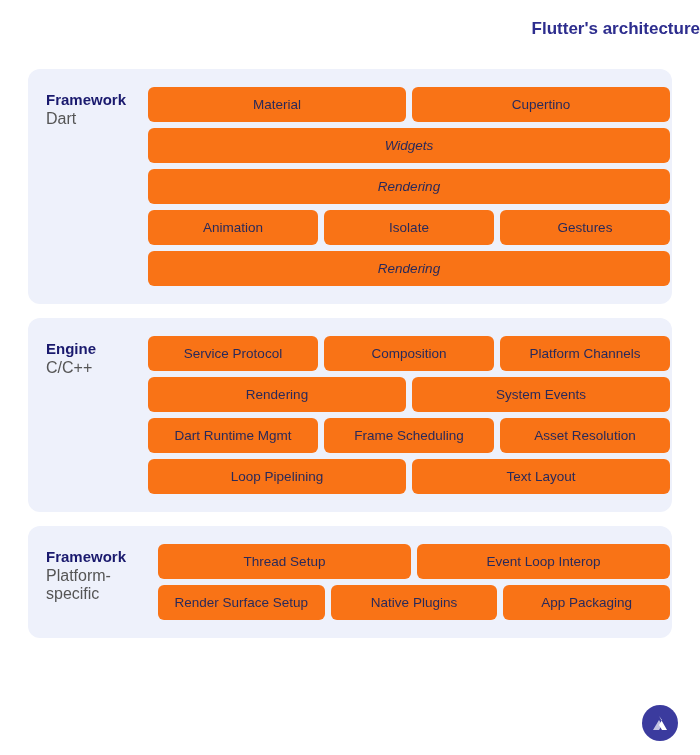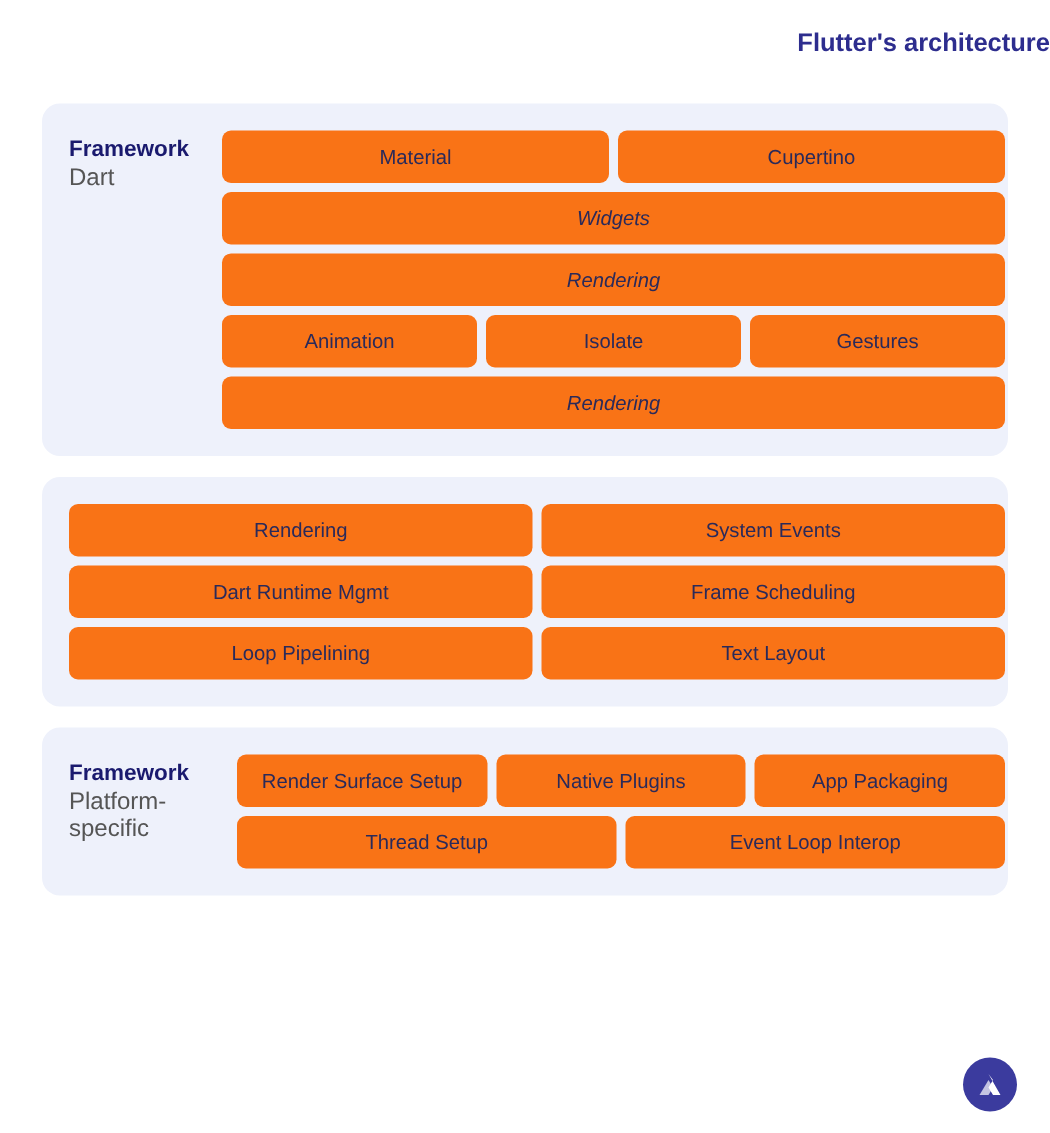--- a/index.html
+++ b/index.html
@@ -124,49 +124,59 @@
           <div class="grid-cell">Animation</div>
           <div class="grid-cell">Isolate</div>
           <div class="grid-cell">Gestures</div>
         </div>
         <div class="grid-row">
           <div class="grid-cell full-width">Rendering</div>
         </div>
       </div>
     </div>
     <div class="section">
+      <div class="section-label">
+        <div class="label-title">Engine</div>
+        <div class="label-sub">C/C++</div>
+      </div>
       <div class="section-grid">
+        <div class="grid-row">
+          <div class="grid-cell">Service Protocol</div>
+          <div class="grid-cell">Composition</div>
+          <div class="grid-cell">Platform Channels</div>
+        </div>
         <div class="grid-row">
           <div class="grid-cell">Rendering</div>
           <div class="grid-cell">System Events</div>
         </div>
         <div class="grid-row">
           <div class="grid-cell">Dart Runtime Mgmt</div>
           <div class="grid-cell">Frame Scheduling</div>
+          <div class="grid-cell">Asset Resolution</div>
         </div>
         <div class="grid-row">
           <div class="grid-cell">Loop Pipelining</div>
           <div class="grid-cell">Text Layout</div>
         </div>
       </div>
     </div>
     <div class="section">
       <div class="section-label">
         <div class="label-title">Framework</div>
         <div class="label-sub">Platform-specific</div>
       </div>
       <div class="section-grid">
         <div class="grid-row">
+          <div class="grid-cell">Thread Setup</div>
+          <div class="grid-cell">Event Loop Interop</div>
+        </div>
+        <div class="grid-row">
           <div class="grid-cell">Render Surface Setup</div>
           <div class="grid-cell">Native Plugins</div>
           <div class="grid-cell">App Packaging</div>
-        </div>
-        <div class="grid-row">
-          <div class="grid-cell">Thread Setup</div>
-          <div class="grid-cell">Event Loop Interop</div>
         </div>
       </div>
     </div>
   </div>
 
 <div class="footer-logo">
   <div class="logo-circle">
     <svg width="22" height="22" viewBox="0 0 22 22" fill="none">
       <path d="M4 18L10 8L13 13L10 18H4Z" fill="white" opacity="0.7"></path>
       <path d="M10 4L18 18H13L10 13L13 8L10 4Z" fill="white"></path>

